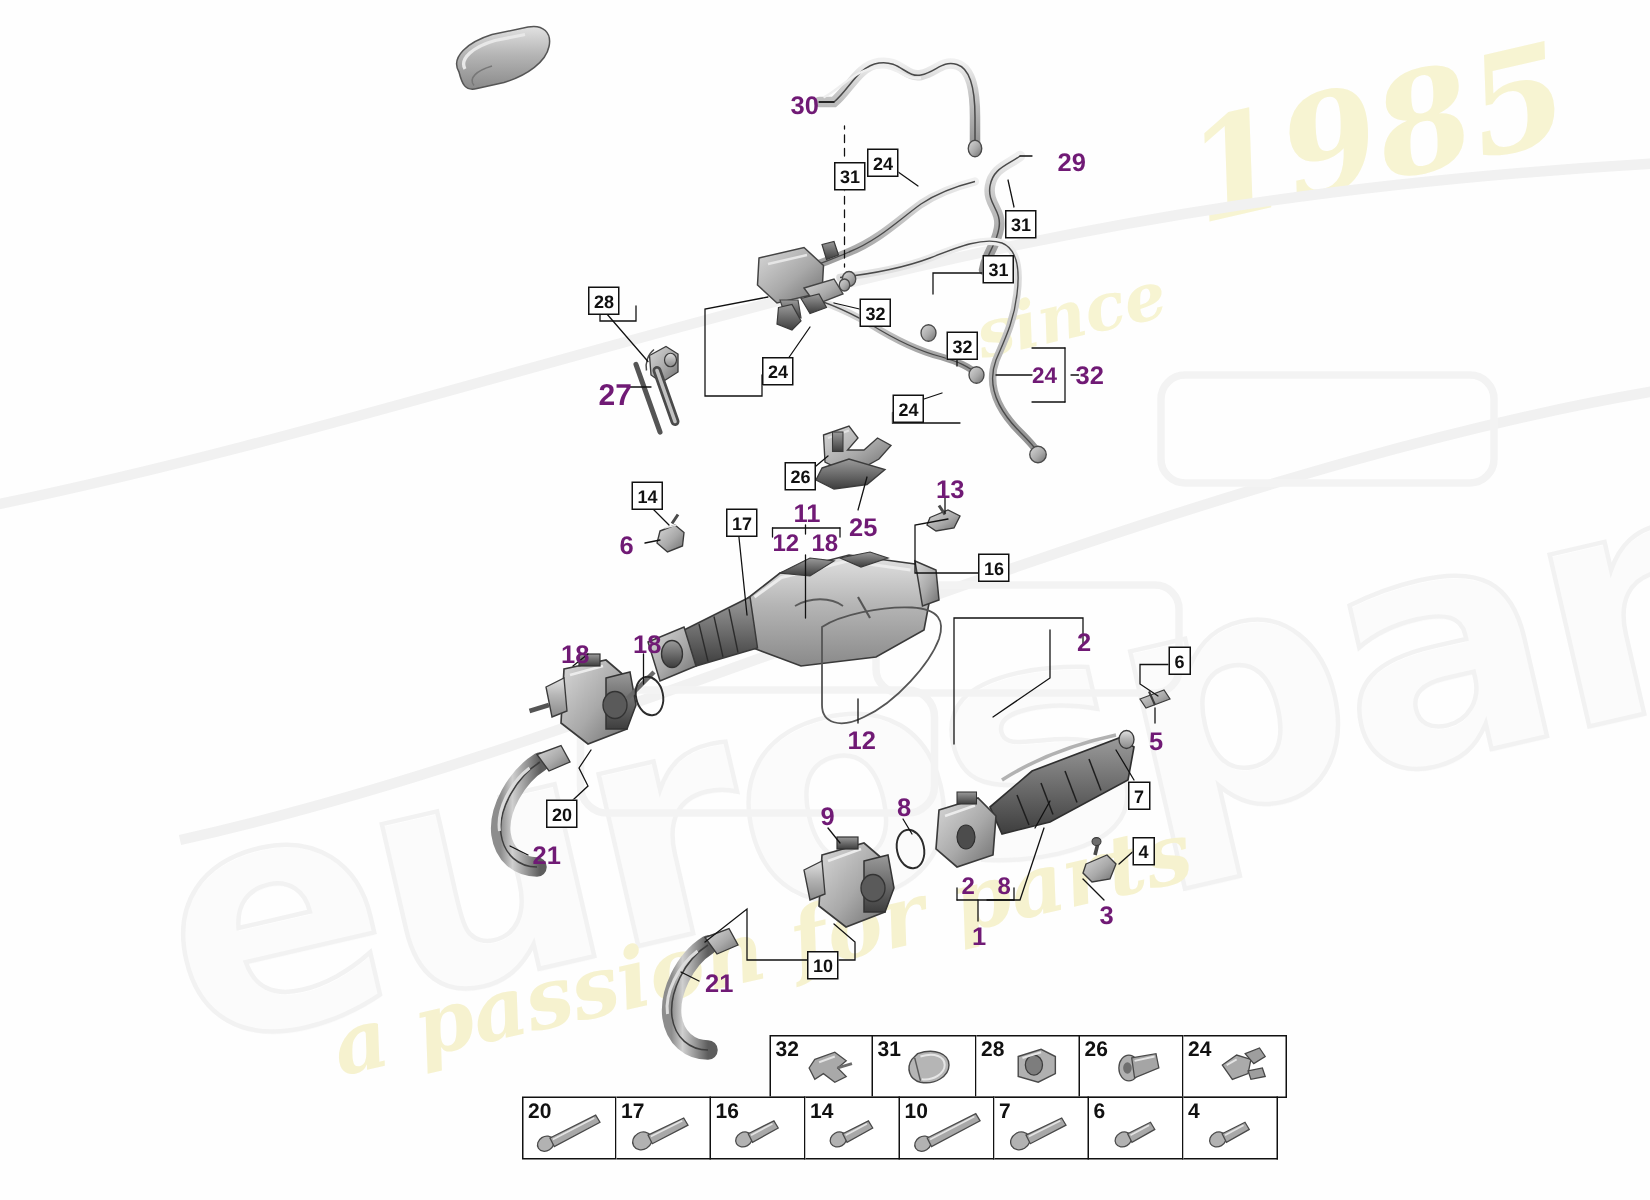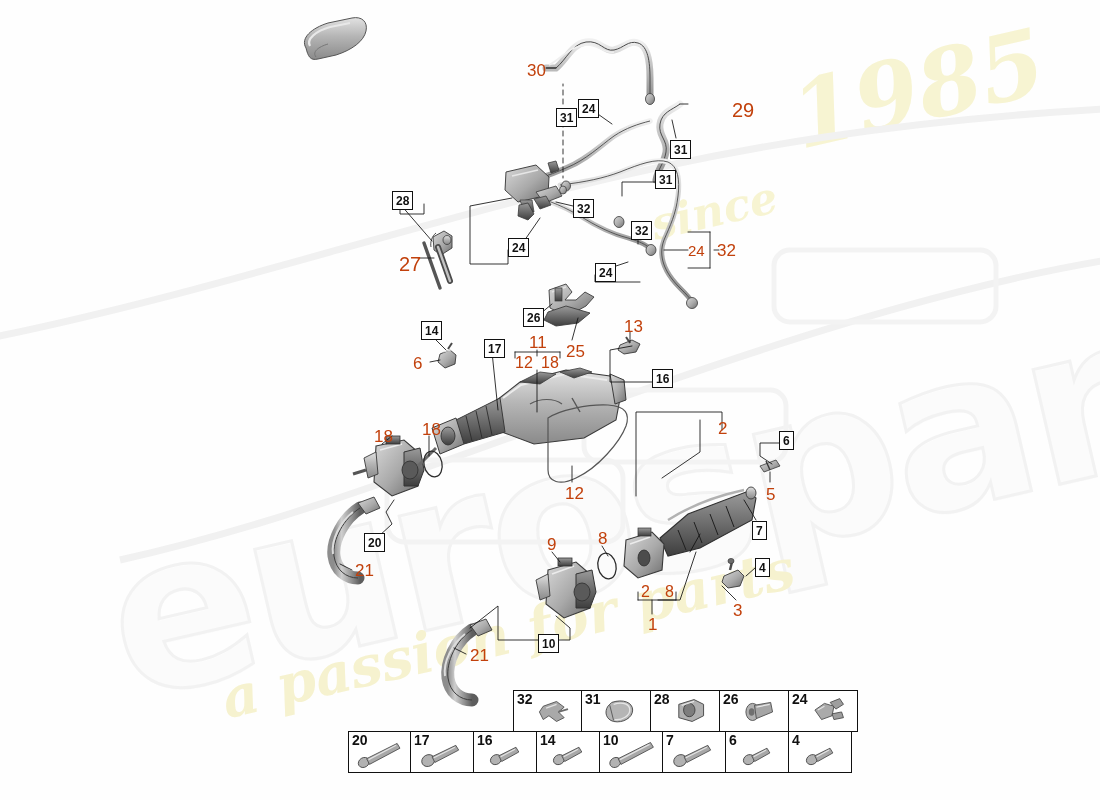--- a/index.html
+++ b/index.html
@@ -63,22 +63,22 @@
     font-weight:700;
     font-family:"Liberation Sans", sans-serif;
     line-height:1;
     padding:3px 3px 2px 3px;
     min-width:13px;
     text-align:center;
     box-sizing:border-box;
   }
   .plainlbl{
     position:absolute;
-    color:#c2410c;
-    font-weight:400;
+    color:#701a75;
+    font-weight:700;
     font-size:17px;
     font-family:"Liberation Sans", sans-serif;
     line-height:1;
     white-space:nowrap;
   }
 
   
   #legend{position:absolute;}
   .legrow{position:absolute;display:flex;}
   .legcell{
@@ -438,21 +438,21 @@
   <div class="boxlbl" style="left:421px;top:321px;">14</div>
   <div class="boxlbl" style="left:484px;top:339px;">17</div>
   <div class="boxlbl" style="left:652px;top:369px;">16</div>
   <div class="boxlbl" style="left:779px;top:431px;">6</div>
   <div class="boxlbl" style="left:752px;top:521px;">7</div>
   <div class="boxlbl" style="left:364px;top:533px;">20</div>
   <div class="boxlbl" style="left:755px;top:558px;">4</div>
   <div class="boxlbl" style="left:538px;top:634px;">10</div>
 
   <div class="plainlbl" style="left:527px;top:62px;font-size:17px;">30</div>
-  <div class="plainlbl" style="left:732px;top:100px;font-size:20px;">29</div>
+  <div class="plainlbl" style="left:705px;top:100px;font-size:17px;">29</div>
   <div class="plainlbl" style="left:399px;top:254px;font-size:20px;">27</div>
   <div class="plainlbl" style="left:717px;top:242px;font-size:17px;">32</div>
   <div class="plainlbl" style="left:688px;top:243px;font-size:15px;">24</div>
   <div class="plainlbl" style="left:624px;top:318px;font-size:17px;">13</div>
   <div class="plainlbl" style="left:529px;top:334px;font-size:17px;">11</div>
   <div class="plainlbl" style="left:566px;top:343px;font-size:17px;">25</div>
   <div class="plainlbl" style="left:515px;top:355px;font-size:16px;">12</div>
   <div class="plainlbl" style="left:541px;top:355px;font-size:16px;">18</div>
   <div class="plainlbl" style="left:413px;top:355px;font-size:17px;">6</div>
   <div class="plainlbl" style="left:718px;top:420px;font-size:17px;">2</div>

